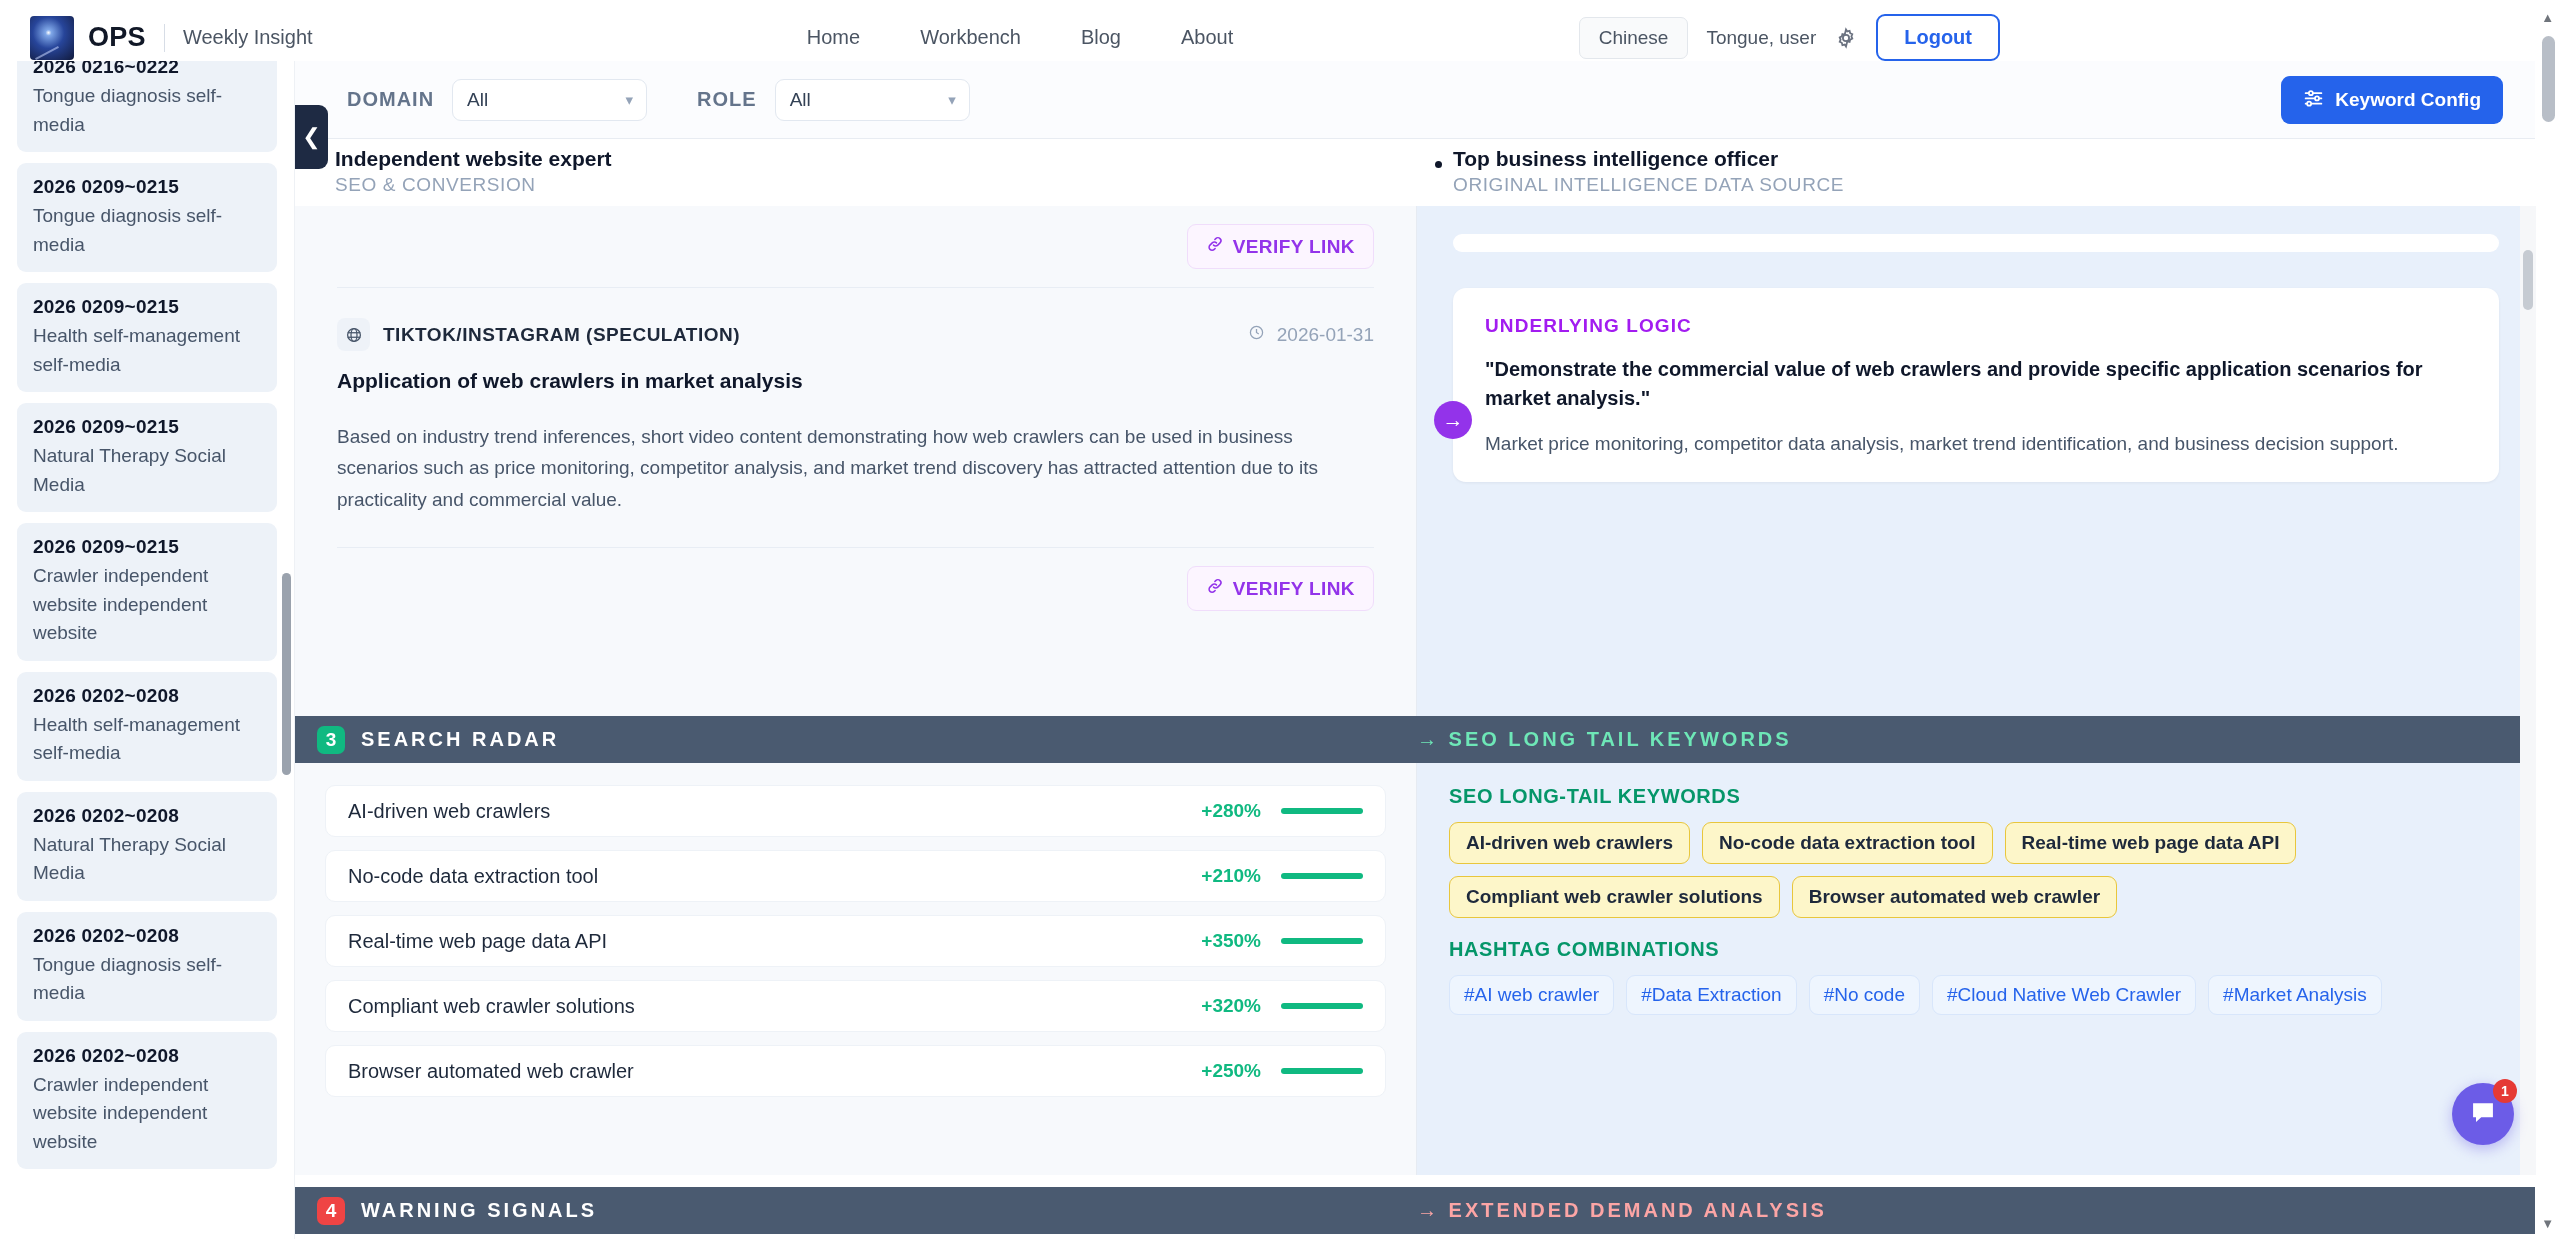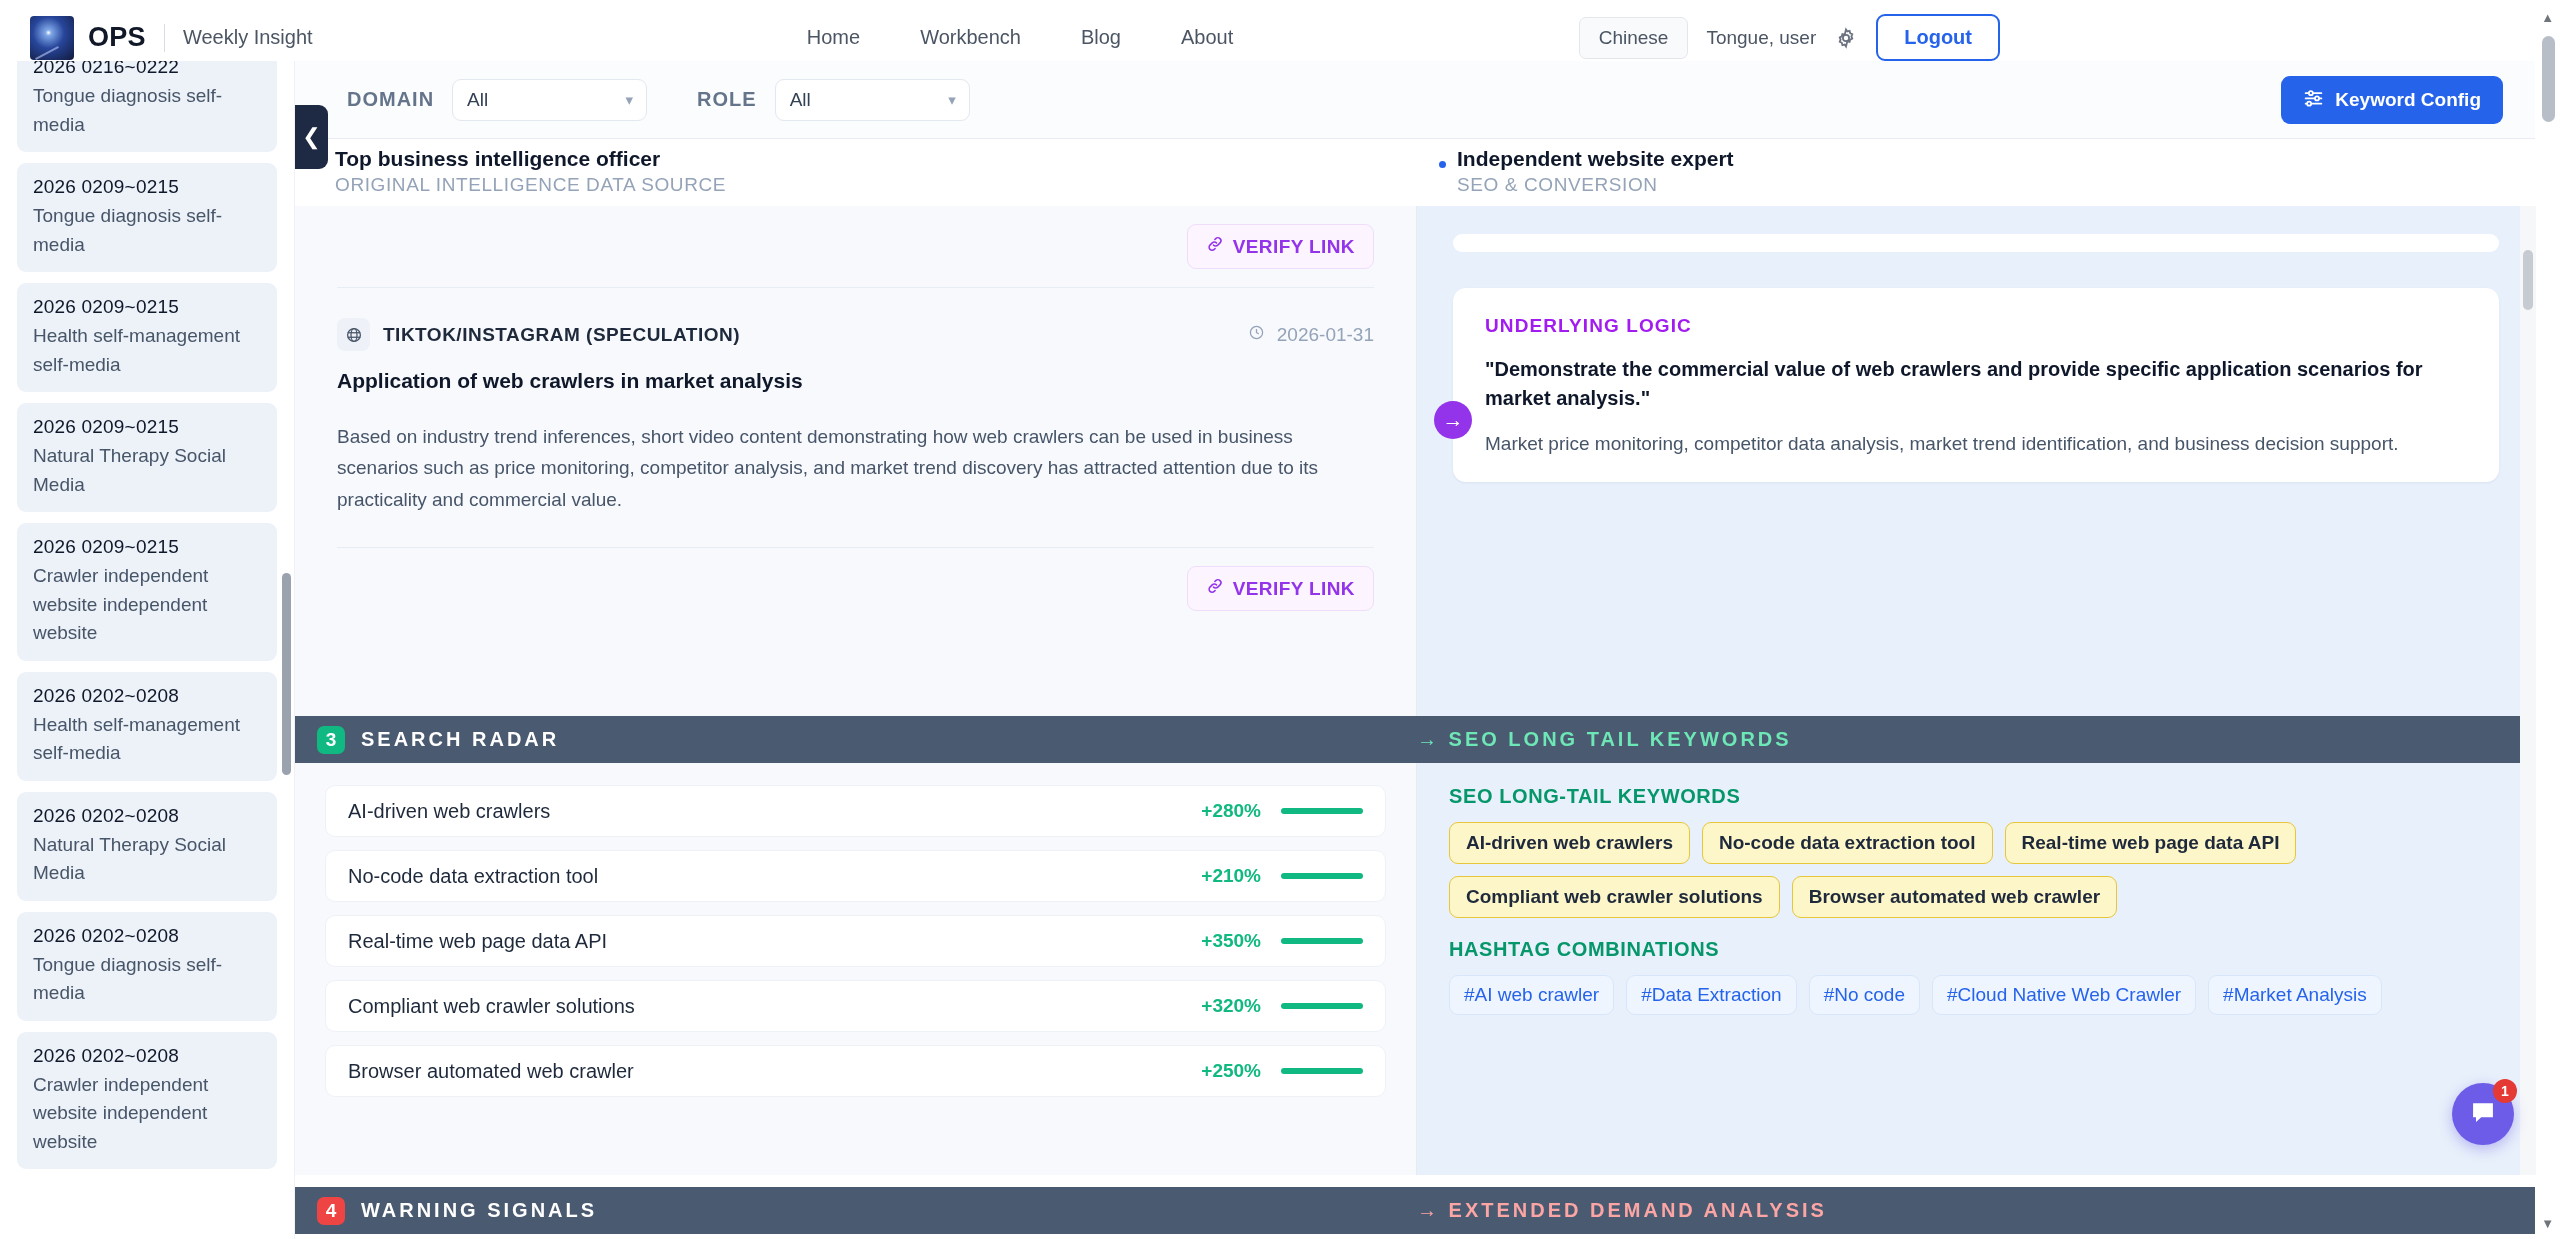--- a/index.html
+++ b/index.html
@@ -48,21 +48,21 @@
 
   
   .sidebar {
     position: absolute; top: 61px; left: 0; width: 295px; height: 1178px;
     background: #ffffff; overflow: hidden; border-right: 1px solid #eef1f5;
   }
   .side-item {
     margin: 0 17px 11px 17px; padding: 13px 16px;
     background: #edf2f8; border-radius: 9px;
   }
-  .side-date { font-size: 19px; font-weight: normal; color: #0f172a; letter-spacing: .2px; }
+  .side-date { font-size: 19px; font-weight: bold; color: #0f172a; letter-spacing: .2px; }
   .side-title { font-size: 19px; color: #475569; line-height: 1.5; margin-top: 4px; }
   .side-scrollbar {
     position: absolute; right: 3px; top: 512px; width: 9px; height: 202px;
     background: #9aa2ad; border-radius: 5px;
   }
   .side-track {
     position: absolute; right: 3px; top: 0; width: 9px; height: 1178px; background: transparent;
   }
 
   
@@ -320,29 +320,29 @@
         <line x1="3" y1="19" x2="21" y2="19"></line>
           <circle cx="7" cy="19" r="2.3" fill="#2563eb"></circle>
       </svg>
     </span>
     <span>Keyword Config</span>
   </div>
 </div>
 <div class="collapse-tab">❮</div>
 
 <div class="rolerow">
+  <div class="rolecell right">
+    <span class="roledot b"></span>
+    <div class="rolename">Independent website expert</div>
+    <div class="rolesub">SEO &amp; CONVERSION</div>
+  </div>
   <div class="rolecell left">
     <span class="roledot a"></span>
     <div class="rolename">Top business intelligence officer</div>
     <div class="rolesub">ORIGINAL INTELLIGENCE DATA SOURCE</div>
-  </div>
-  <div class="rolecell right">
-    <span class="roledot b"></span>
-    <div class="rolename">Independent website expert</div>
-    <div class="rolesub">SEO &amp; CONVERSION</div>
   </div>
 </div>
 
 <div class="split-left">
   <div style="padding:0 42px">
     <div style="display:flex;justify-content:flex-end;padding-top:18px;padding-bottom:18px">
       <button class="verify-btn">
         <span>
           <svg viewBox="0 0 24 24" width="18" height="18" fill="none" stroke="#9333ea" stroke-width="2" stroke-linecap="round">
             <path d="M10 13.5a4 4 0 005.7 0l3-3a4 4 0 10-5.7-5.7l-1.2 1.2"></path>

